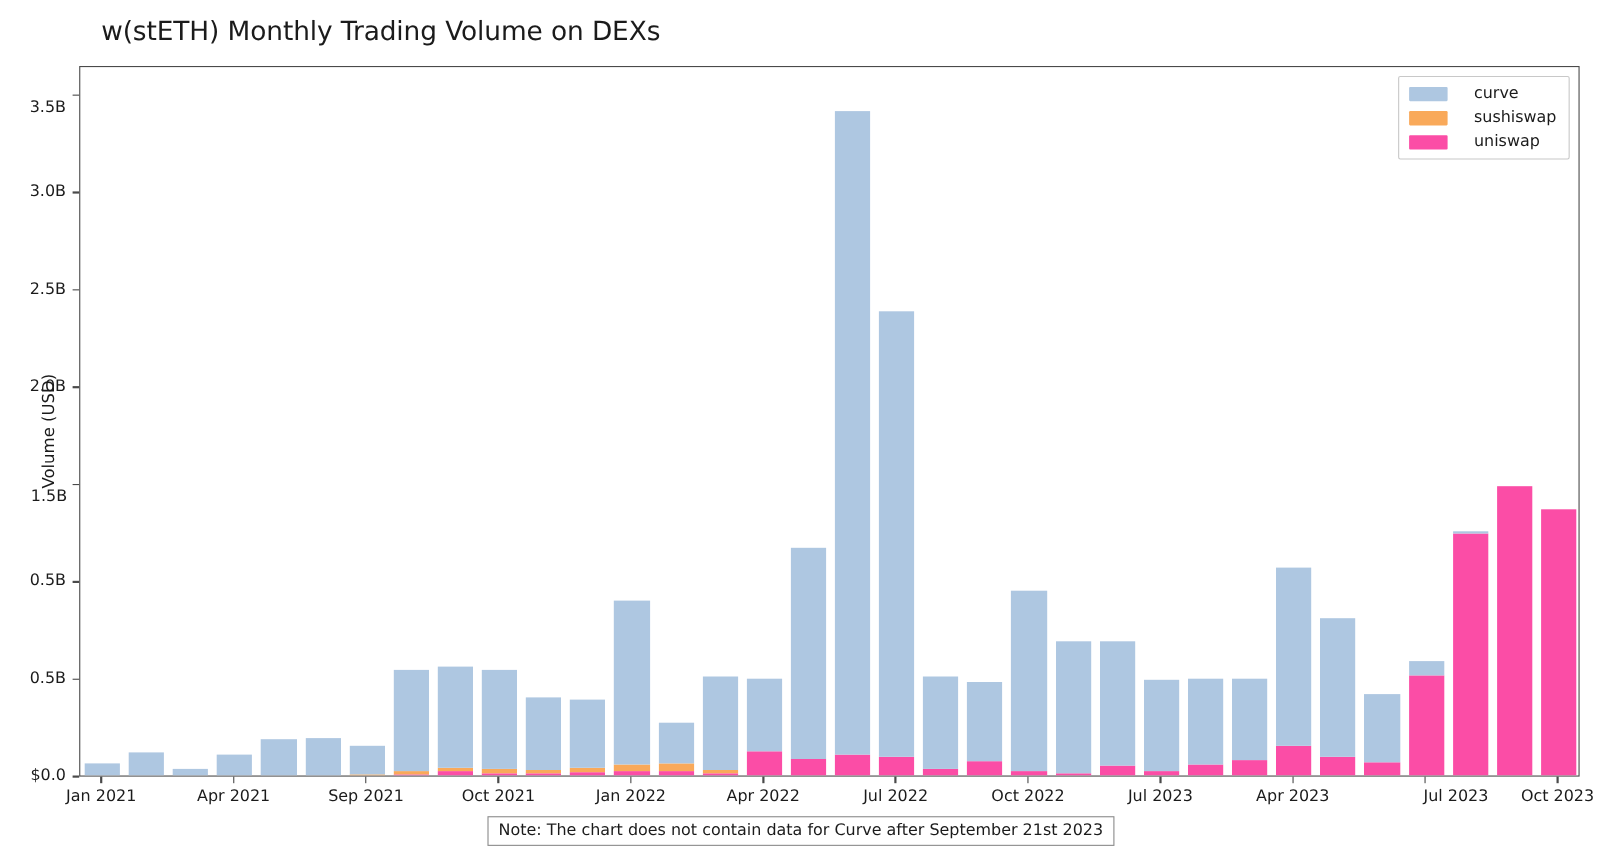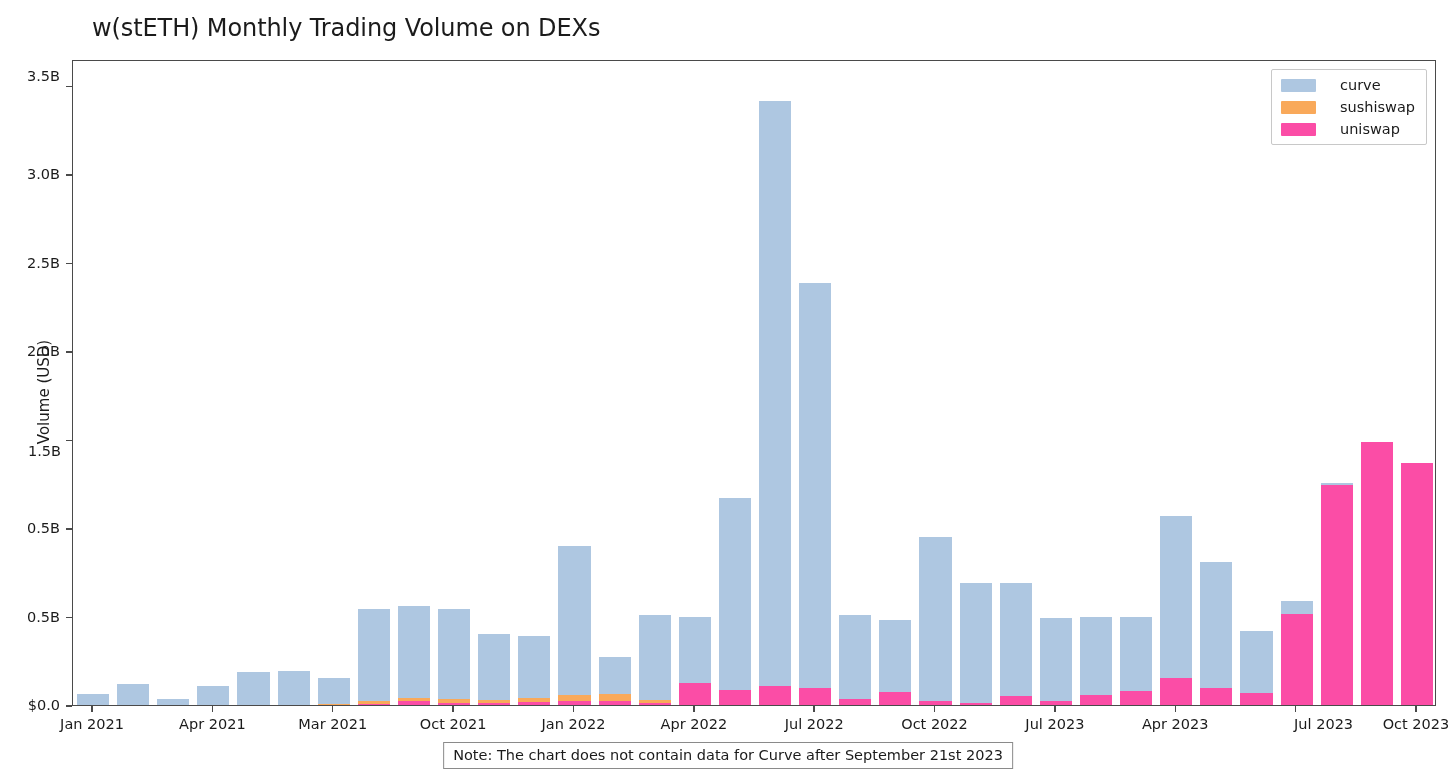--- a/index.html
+++ b/index.html
@@ -300,27 +300,27 @@
       <div class="ytick-label" style="left: 0px; width: 60px; top: 520.014px; right: auto;">0.5B</div>
       <div class="ytick-mark" style="left: 66px; top: 439.821px;"></div>
       <div class="ytick-label" style="left: 0px; width: 60px; top: 443px; right: auto; padding-left: 28px;">1.5B</div>
       <div class="ytick-mark" style="left: 66px; top: 351.327px;"></div>
       <div class="ytick-label" style="left: 0px; width: 60px; top: 343.027px; right: auto;">2.0B</div>
       <div class="ytick-mark" style="left: 66px; top: 262.834px;"></div>
       <div class="ytick-label" style="left: 0px; width: 60px; top: 254.534px; right: auto;">2.5B</div>
       <div class="ytick-mark" style="left: 66px; top: 174.341px;"></div>
       <div class="ytick-label" style="left: 0px; width: 60px; top: 166.041px; right: auto;">3.0B</div>
       <div class="ytick-mark" style="left: 66px; top: 85.8479px;"></div>
-      <div class="ytick-label" style="left: 0px; width: 60px; top: 68px; right: auto; padding-left: 23px;">3.5B</div>
+      <div class="ytick-label" style="left: 0px; width: 60px; top: 90px; right: auto; padding-left: 23px;">3.5B</div>
       <div class="xtick-mark" style="left: 91.3588px; top: 706px;"></div>
       <div class="xtick-label" style="left: 92.0588px; top: 716px;">Jan 2021</div>
       <div class="xtick-mark" style="left: 211.712px; top: 706px;"></div>
       <div class="xtick-label" style="left: 212.412px; top: 716px;">Apr 2021</div>
       <div class="xtick-mark" style="left: 332.065px; top: 706px;"></div>
-      <div class="xtick-label" style="left: 332.765px; top: 716px;">Mar 2021</div>
+      <div class="xtick-label" style="left: 332.765px; top: 716px;">Sep 2021</div>
       <div class="xtick-mark" style="left: 452.418px; top: 706px;"></div>
       <div class="xtick-label" style="left: 453.118px; top: 716px;">Oct 2021</div>
       <div class="xtick-mark" style="left: 572.771px; top: 706px;"></div>
       <div class="xtick-label" style="left: 573.471px; top: 716px;">Jan 2022</div>
       <div class="xtick-mark" style="left: 693.124px; top: 706px;"></div>
       <div class="xtick-label" style="left: 693.824px; top: 716px;">Apr 2022</div>
       <div class="xtick-mark" style="left: 813.476px; top: 706px;"></div>
       <div class="xtick-label" style="left: 814.176px; top: 716px;">Jul 2022</div>
       <div class="xtick-mark" style="left: 933.829px; top: 706px;"></div>
       <div class="xtick-label" style="left: 934.529px; top: 716px;">Oct 2022</div>

